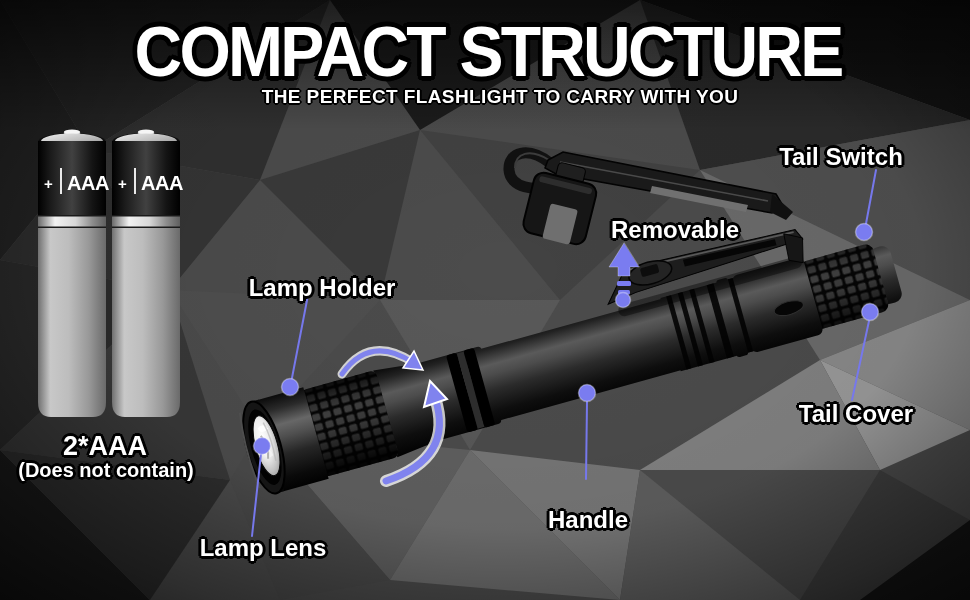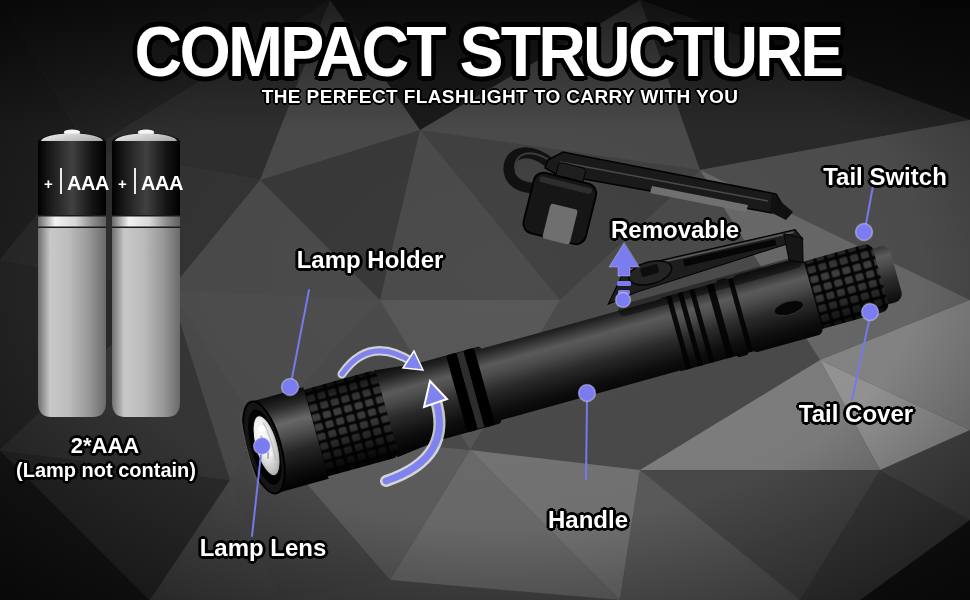--- a/index.html
+++ b/index.html
@@ -4,21 +4,21 @@
 <style>
   html,body{margin:0;padding:0;background:#000;}
   .stage{position:relative;width:970px;height:600px;overflow:hidden;background:#4c4c4c;font-family:"Liberation Sans",sans-serif;}
   .stage svg.scene{position:absolute;inset:0;display:block;}
   .label{position:absolute;transform:translate(-50%,-50%);color:#fff;font-weight:bold;white-space:nowrap;z-index:5;}
   .outline-sm{text-shadow:-3px 0 #000,3px 0 #000,0 -3px #000,0 3px #000,-2px -2px #000,2px -2px #000,-2px 2px #000,2px 2px #000;}
   .outline-lg{text-shadow:-5px 0 #000,5px 0 #000,0 -5px #000,0 5px #000,-4px -3px #000,4px -3px #000,-4px 3px #000,4px 3px #000,-3px -4px #000,3px -4px #000,-3px 4px #000,3px 4px #000;}
   .title{font-size:71px;letter-spacing:-3px;transform:translate(-50%,-50%) scaleX(.93);}
   .subtitle{font-size:19px;letter-spacing:.4px;text-shadow:-2px 0 #000,2px 0 #000,0 -2px #000,0 2px #000,-1px -1px #000,1px -1px #000,-1px 1px #000,1px 1px #000;}
   .callout{font-size:24px;}
-  .qty{font-size:22px;}
+  .qty{font-size:27px;}
   .note{font-size:20px;}
 </style>
 </head>
 <body>
 
 <div class="stage">
 
 <svg class="scene" width="970" height="600" viewBox="0 0 970 600">
   <defs>
     <radialGradient id="vig" cx="52%" cy="45%" r="78%">
@@ -251,23 +251,23 @@
       <path d="M386,481 Q455,458 435,398" fill="none" stroke="#ffffff" stroke-width="12" opacity=".75"></path>
       <path d="M386,481 Q455,458 435,398" fill="none" stroke="#8083ee" stroke-width="7"></path>
       <polygon points="430,381 447,399 424,407" fill="#8083ee" stroke="#ffffff" stroke-width="2"></polygon>
     </g>
   </g>
 </svg>
 
 <div class="label title outline-lg" style="left:488px;top:51px;">COMPACT STRUCTURE</div>
 <div class="label subtitle" style="left:500px;top:97px;">THE PERFECT FLASHLIGHT TO CARRY WITH YOU</div>
 
-<div class="label callout outline-sm" style="left:322px;top:260px;margin-left:48px;">Lamp Holder</div>
+<div class="label callout outline-sm" style="left:322px;top:288px;">Lamp Holder</div>
 <div class="label callout outline-sm" style="left:675px;top:230px;">Removable</div>
 <div class="label callout outline-sm" style="left:263px;top:548px;">Lamp Lens</div>
 <div class="label callout outline-sm" style="left:588px;top:492px;margin-top:28px;">Handle</div>
-<div class="label callout outline-sm" style="left:885px;top:157px;margin-top:20px;">Tail Switch</div>
+<div class="label callout outline-sm" style="left:841px;top:157px;">Tail Switch</div>
 <div class="label callout outline-sm" style="left:856px;top:414px;">Tail Cover</div>
 
 <div class="label qty outline-sm" style="left:105px;top:446px;">2*AAA</div>
-<div class="label note outline-sm" style="left:106px;top:470px;">(Lamp not contain)</div>
+<div class="label note outline-sm" style="left:106px;top:470px;">(Does not contain)</div>
 
 </div>
 
 </body></html>

